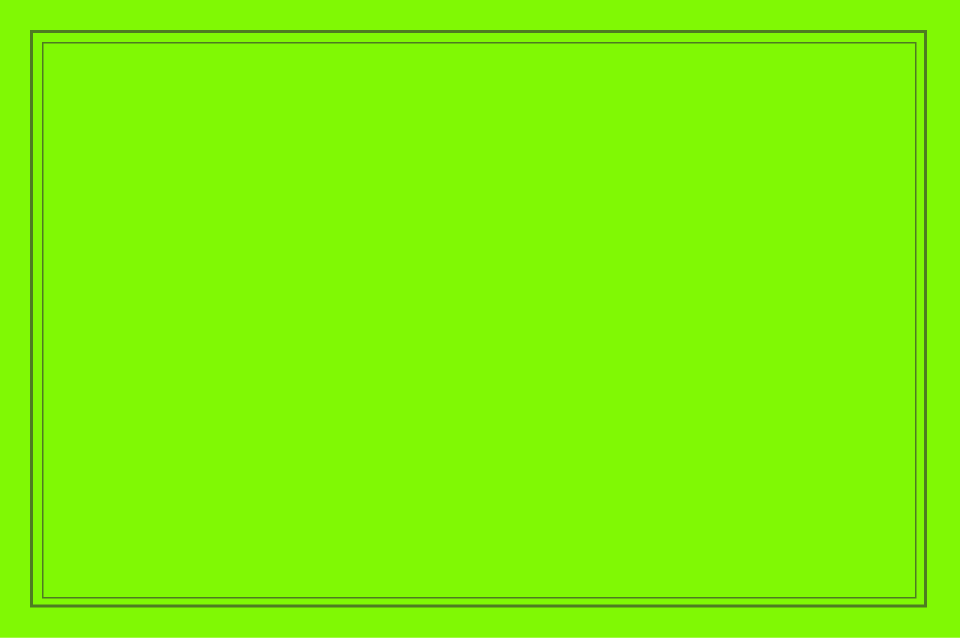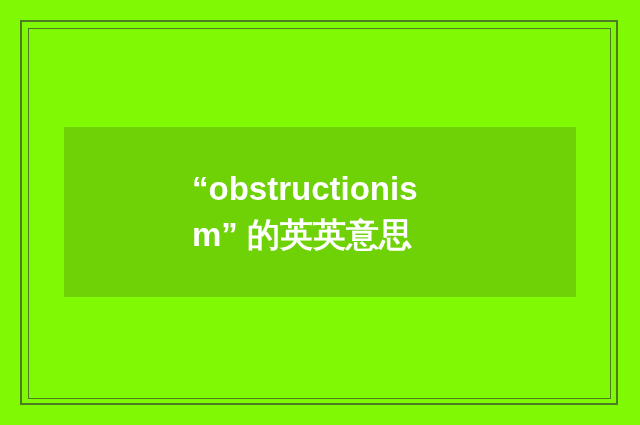--- a/index.html
+++ b/index.html
@@ -86,19 +86,14 @@
   }
 </style>
 </head>
 <body>
 
 <div id="card">
 
   <div id="frame-outer"></div>
   <div id="frame-inner"></div>
 
-  <div id="panel">
-    <div id="headline">
-      <span id="headline-text">“obstructionism” 的英英意思</span>
-    </div>
-  </div>
 
 </div>
 
 </body></html>

